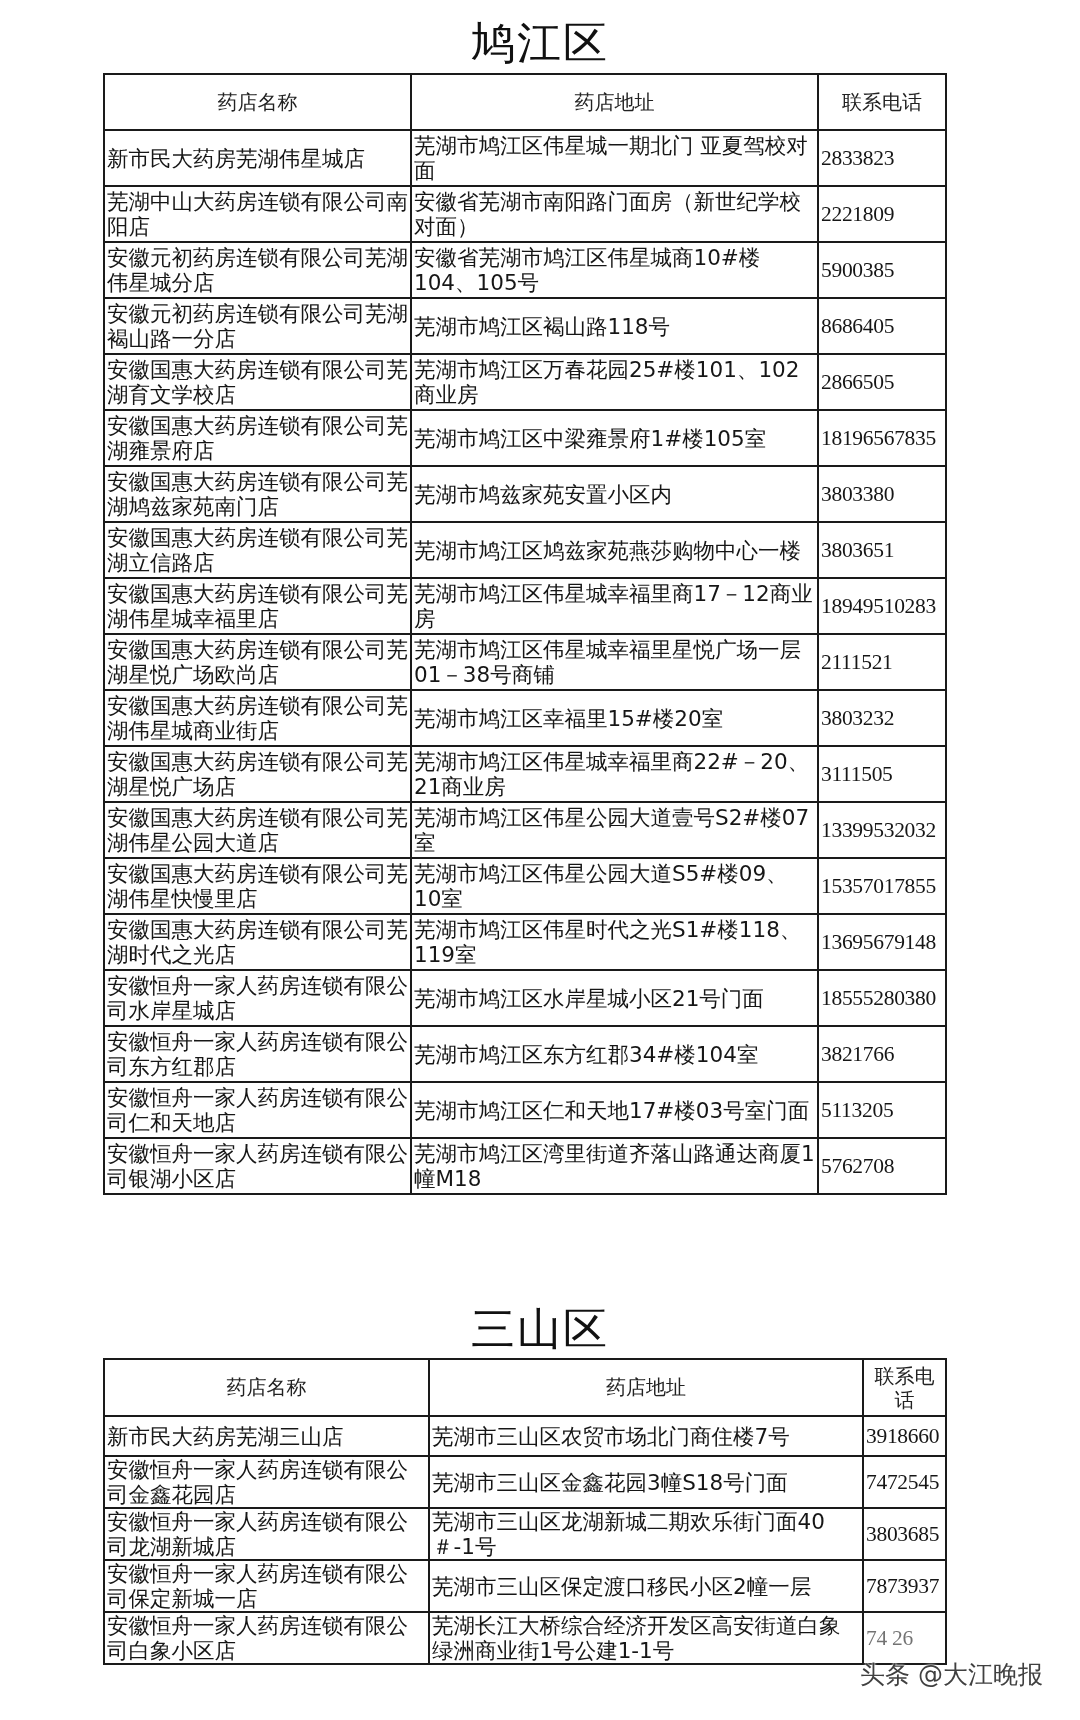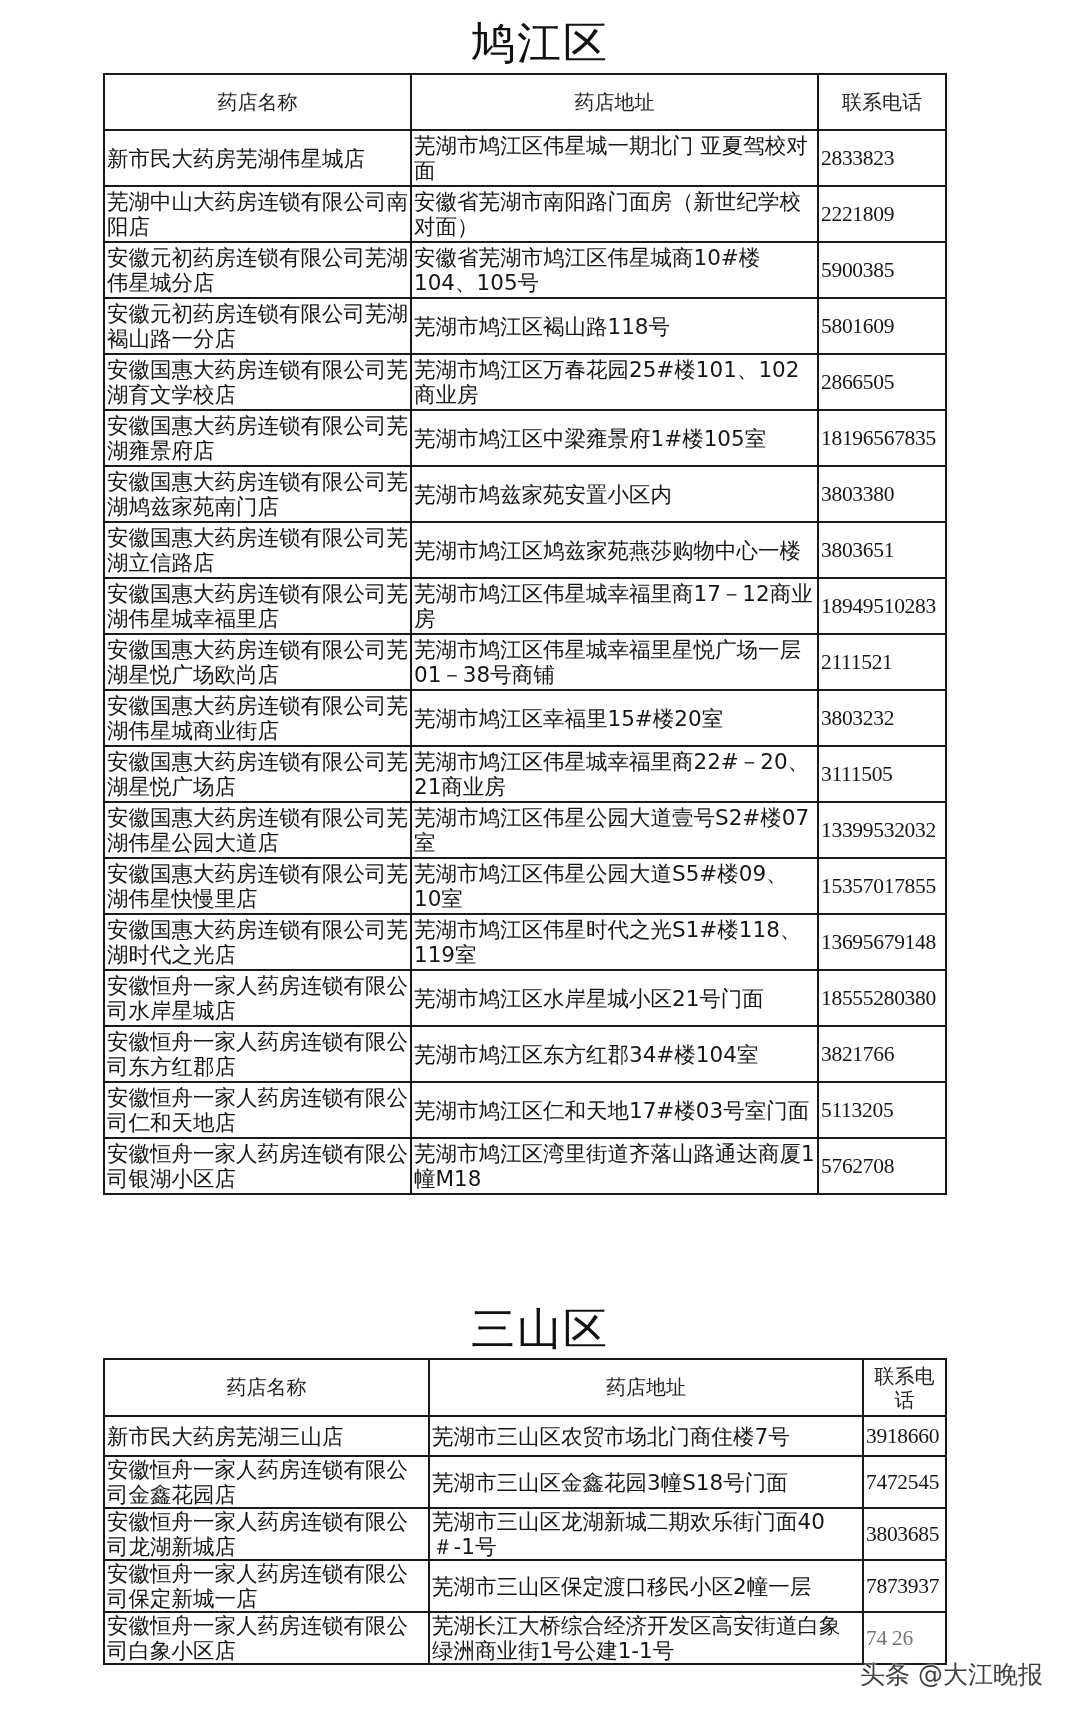--- a/index.html
+++ b/index.html
@@ -54,21 +54,21 @@
         <td class="phone">2221809</td>
       </tr>
       <tr>
         <td>安徽元初药房连锁有限公司芜湖伟星城分店</td>
         <td>安徽省芜湖市鸠江区伟星城商10#楼104、105号</td>
         <td class="phone">5900385</td>
       </tr>
       <tr>
         <td>安徽元初药房连锁有限公司芜湖褐山路一分店</td>
         <td>芜湖市鸠江区褐山路118号</td>
-        <td class="phone">5801609</td>
+        <td class="phone">8686405</td>
       </tr>
       <tr>
         <td>安徽国惠大药房连锁有限公司芜湖育文学校店</td>
         <td>芜湖市鸠江区万春花园25#楼101、102商业房</td>
         <td class="phone">2866505</td>
       </tr>
       <tr>
         <td>安徽国惠大药房连锁有限公司芜湖雍景府店</td>
         <td>芜湖市鸠江区中梁雍景府1#楼105室</td>
         <td class="phone">18196567835</td>

